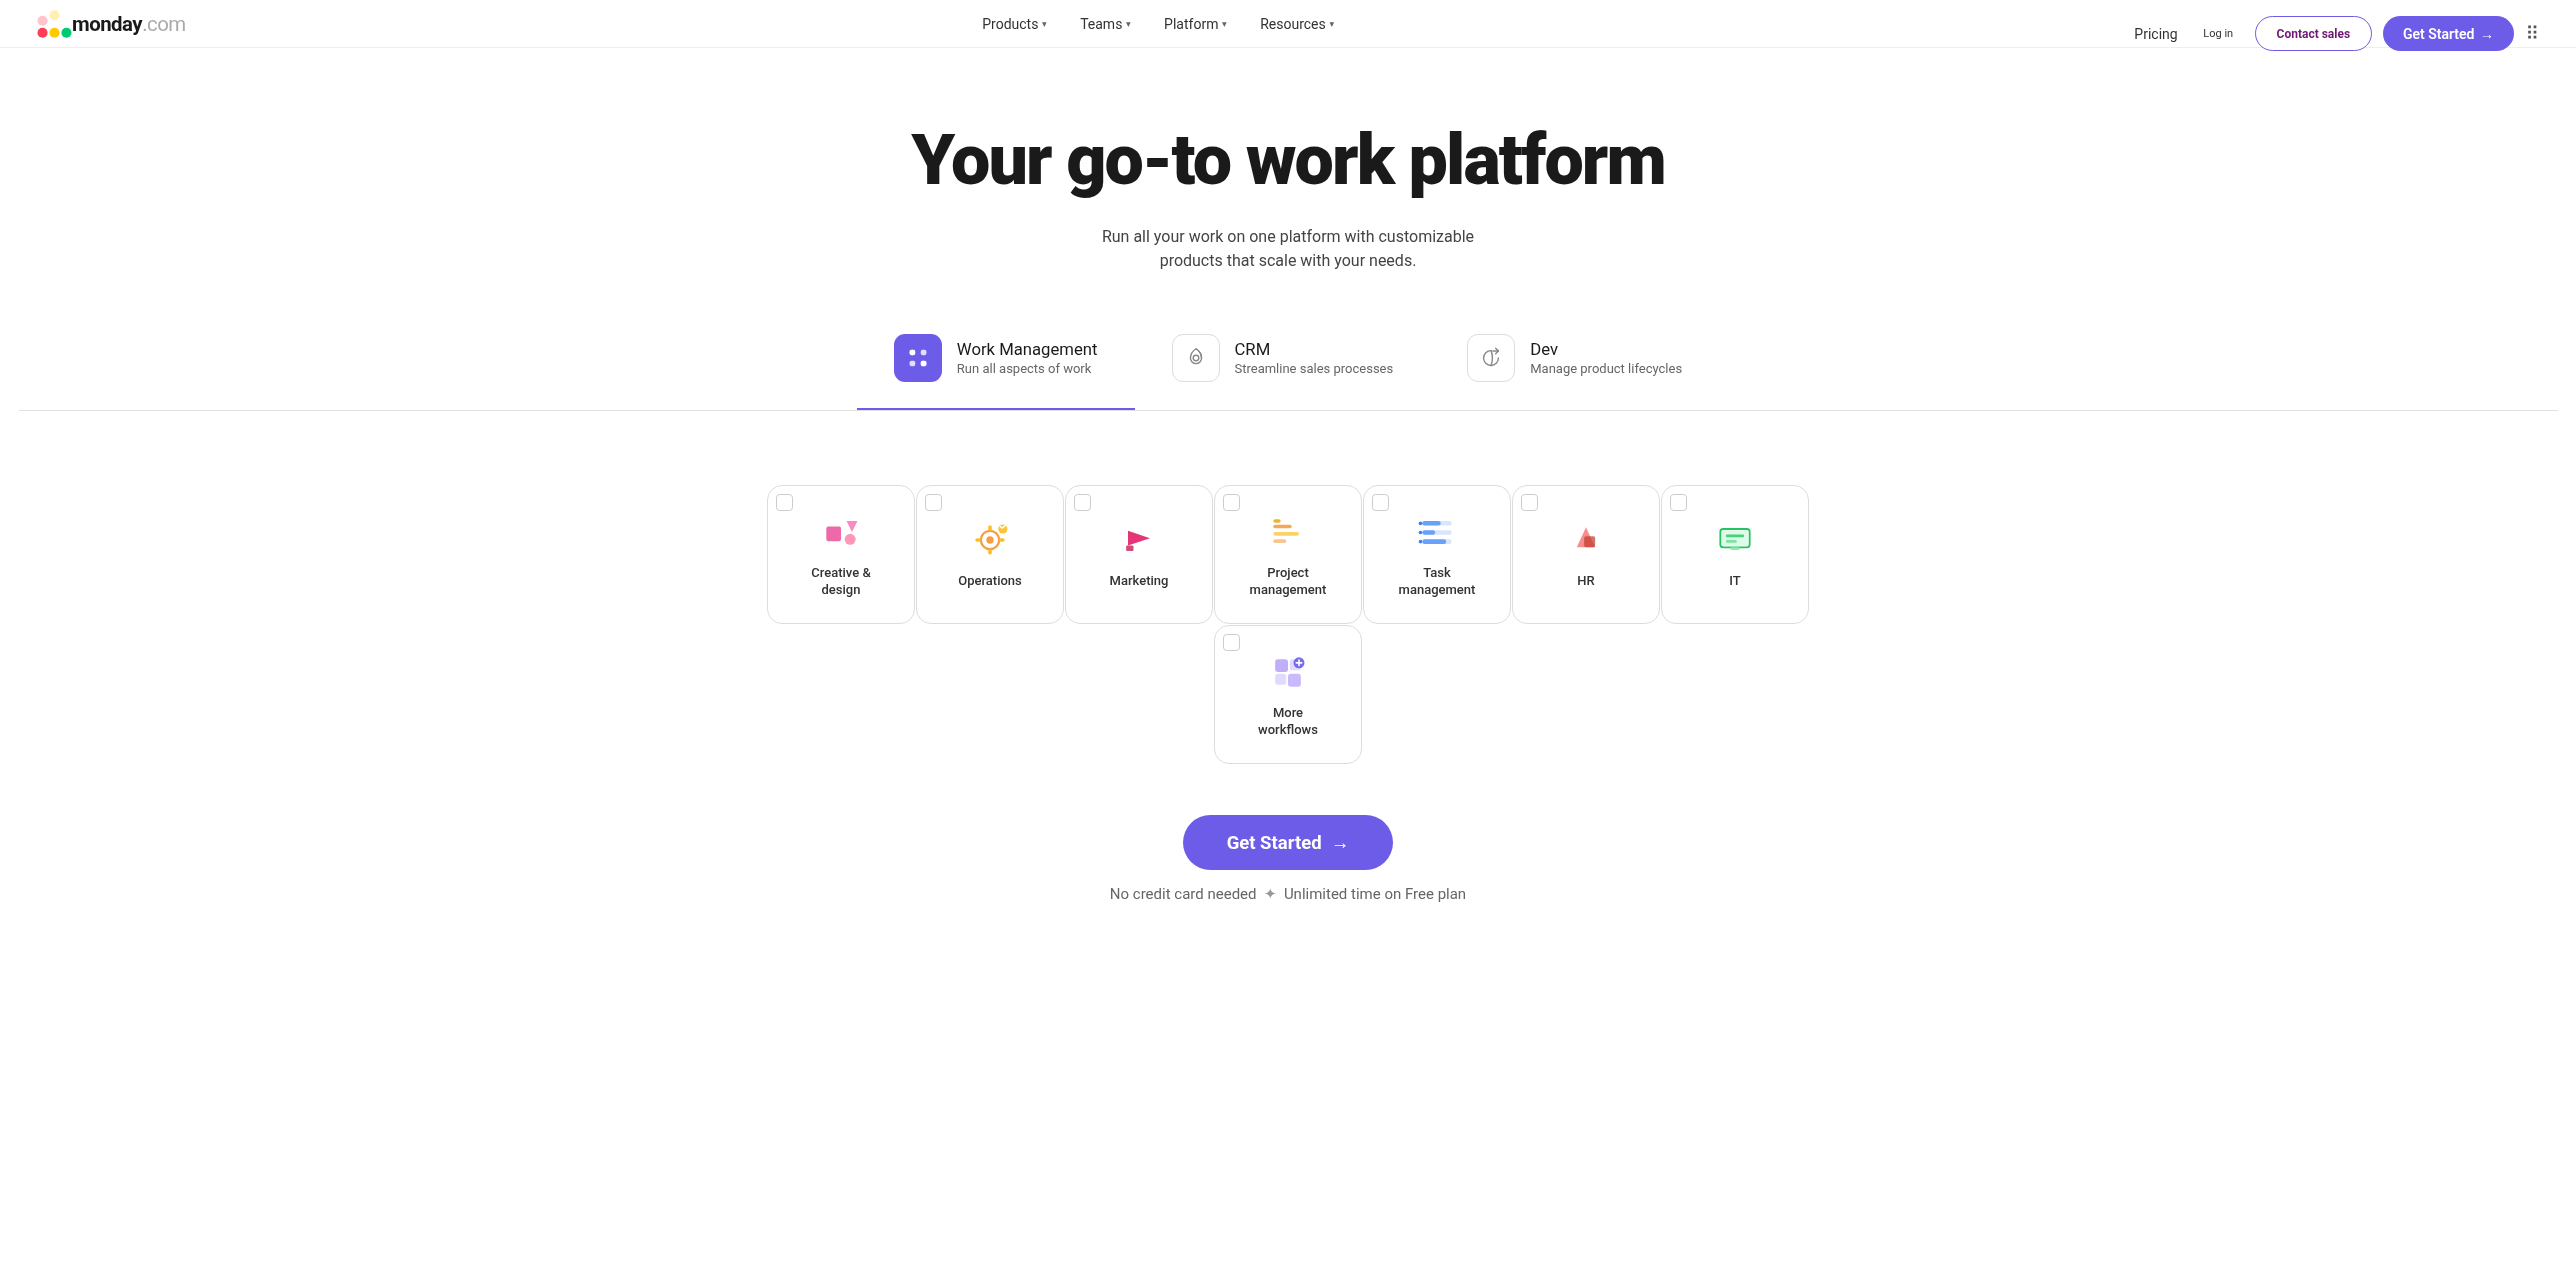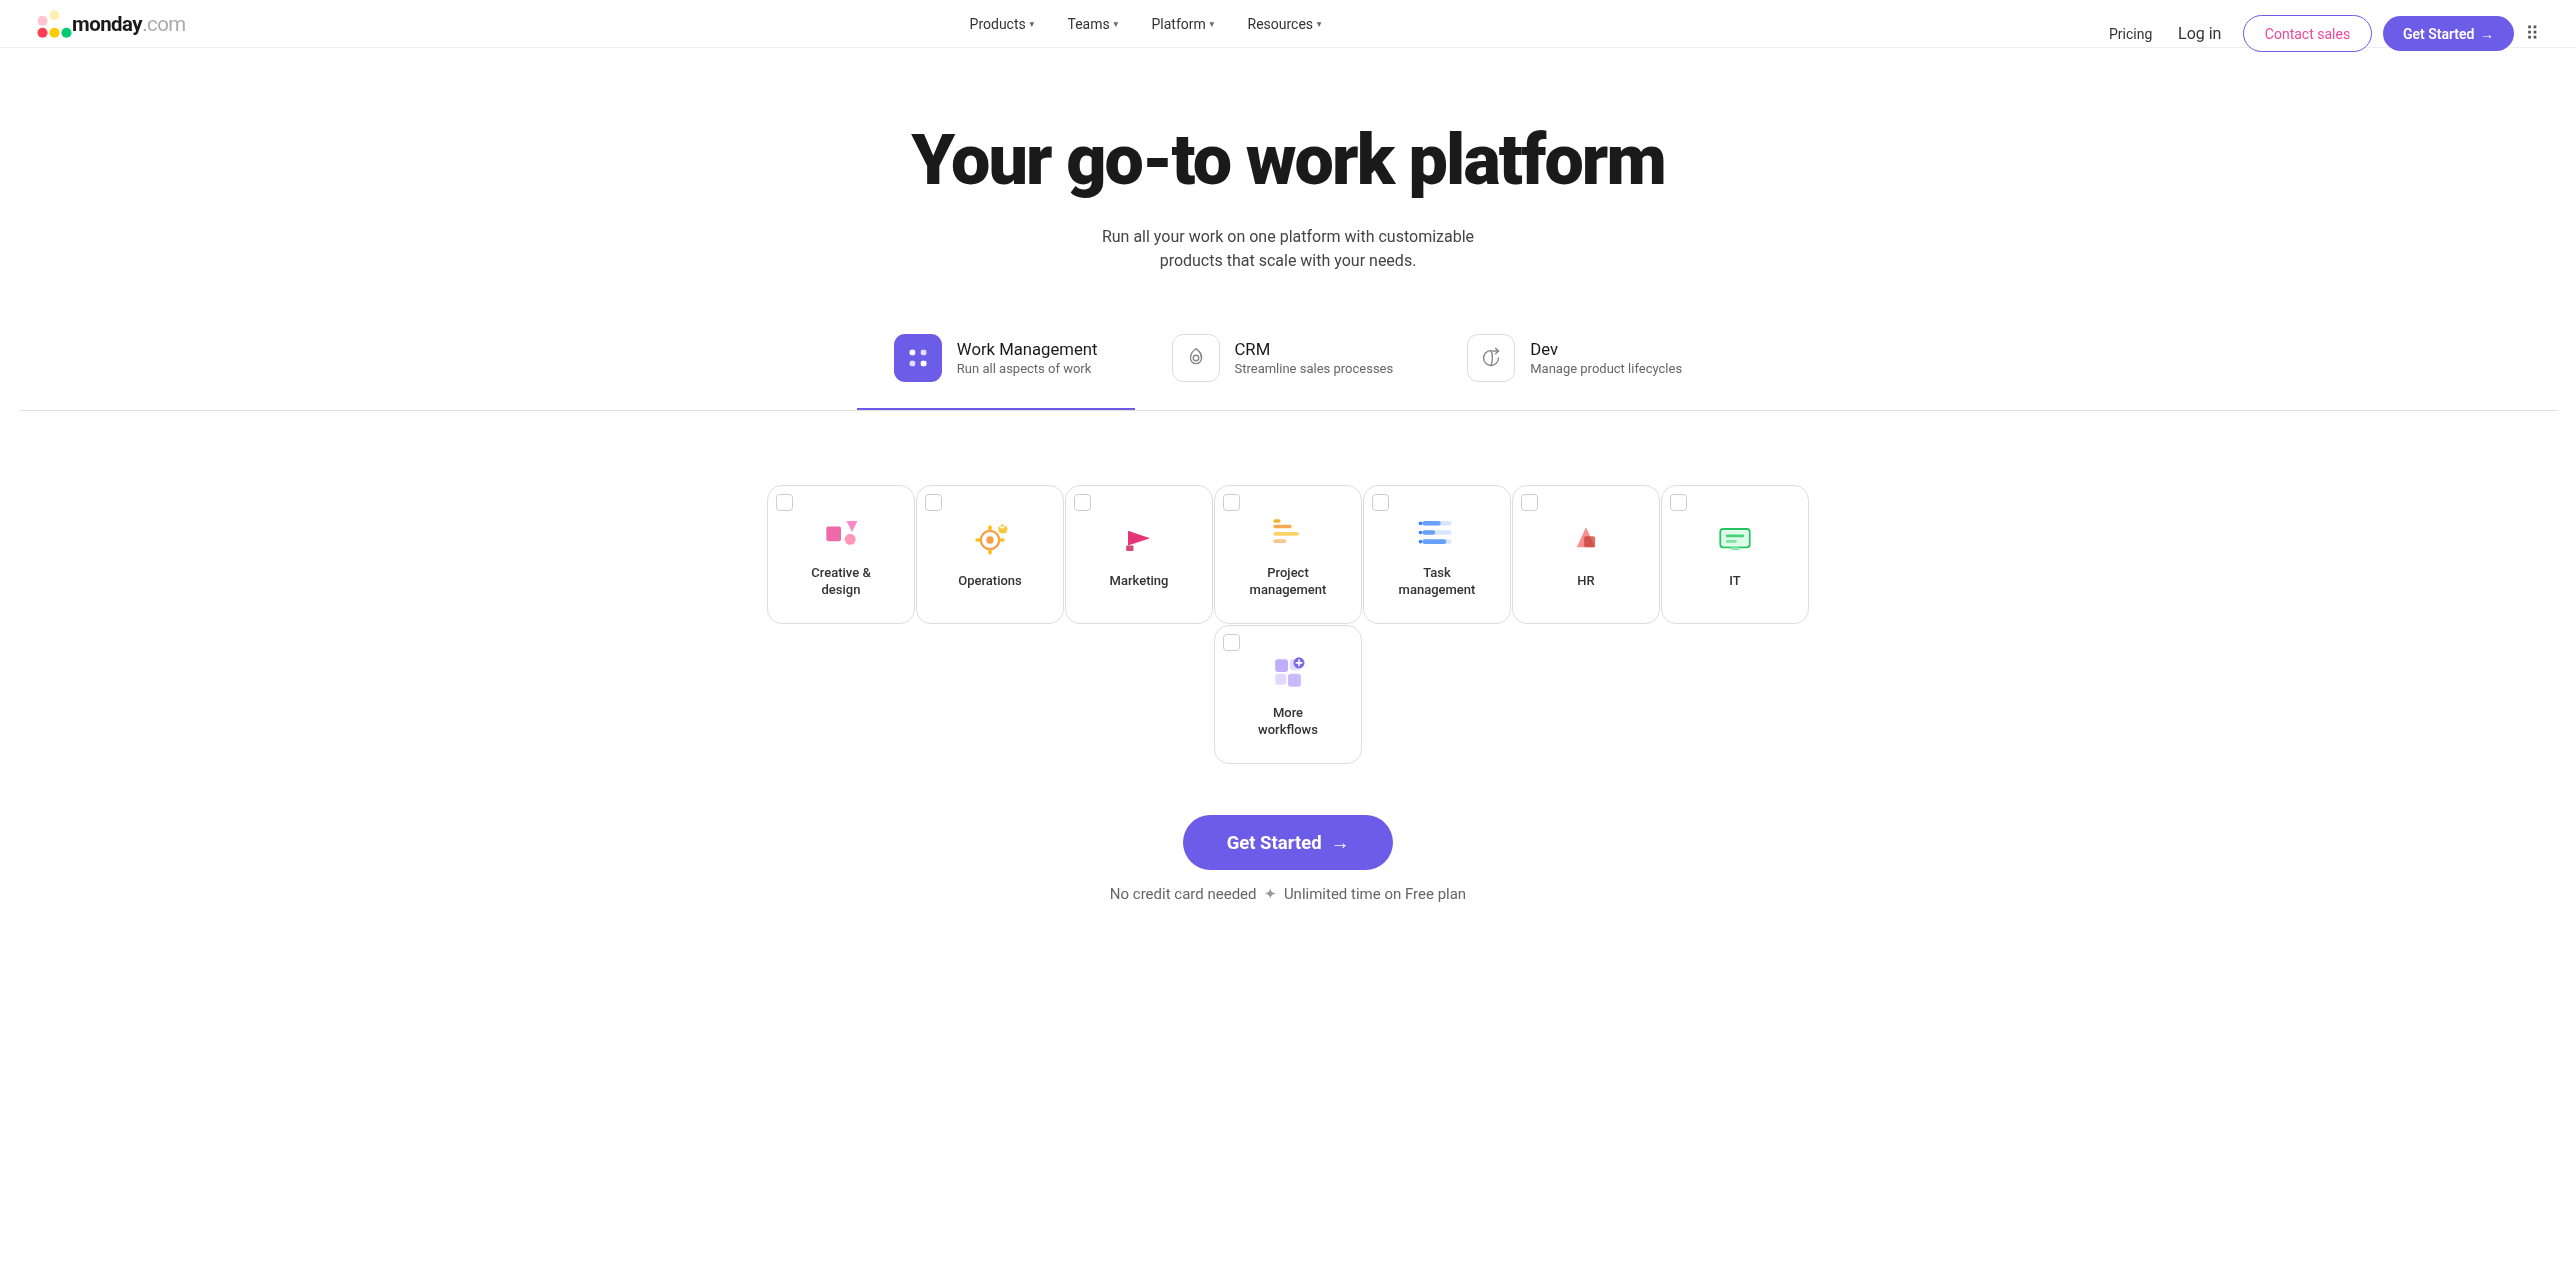--- a/index.html
+++ b/index.html
@@ -16,25 +16,25 @@
     .logo-text span { color: #aaa; font-weight: 400; }
     .nav-links { display: flex; align-items: center; gap: 7.4px; }
     .nav-link {
       display: flex; align-items: center; gap: 3.7px; padding: 7.4px 13px;
       font-size: 14px; color: #333; cursor: pointer; border-radius: 7.4px;
       background: none; border: none; font-family: inherit;
     }
     .nav-link .chevron { font-size: 9.3px; color: #666; }
     .nav-right { display: flex; align-items: center; gap: 11px; margin-top: 20px; }
     .nav-pricing { font-size: 14px; color: #333; cursor: pointer; padding: 7.4px 3.7px; }
-    .nav-login { font-size: 16px; color: #333; cursor: pointer; padding: 7.4px 11px; }
+    .nav-login { font-size: 11px; color: #333; cursor: pointer; padding: 7.4px 11px; }
     .btn-contact {
-      padding: 9.3px 20.4px; border: 1.9px solid #6c5ce7; color: #ec4899;
-      background: #fff; border-radius: 37px; font-size: 14px; cursor: pointer;
-      font-family: inherit; font-weight: 400;
+      padding: 9.3px 20.4px; border: 1.9px solid #6c5ce7; color: #701a75;
+      background: #fff; border-radius: 37px; font-size: 12px; cursor: pointer;
+      font-family: inherit; font-weight: 700;
     }
     .btn-get-started-nav {
       padding: 9.3px 20.4px; background: #6c5ce7; color: #fff;
       border: none; border-radius: 37px; font-size: 14px; cursor: pointer;
       font-family: inherit; font-weight: 600; display: flex; align-items: center; gap: 5.6px;
     }
     .grid-icon { font-size: 18.5px; color: #555; cursor: pointer; }
 
     
     .hero { text-align: center; padding: 74px 18.5px 37px; }

